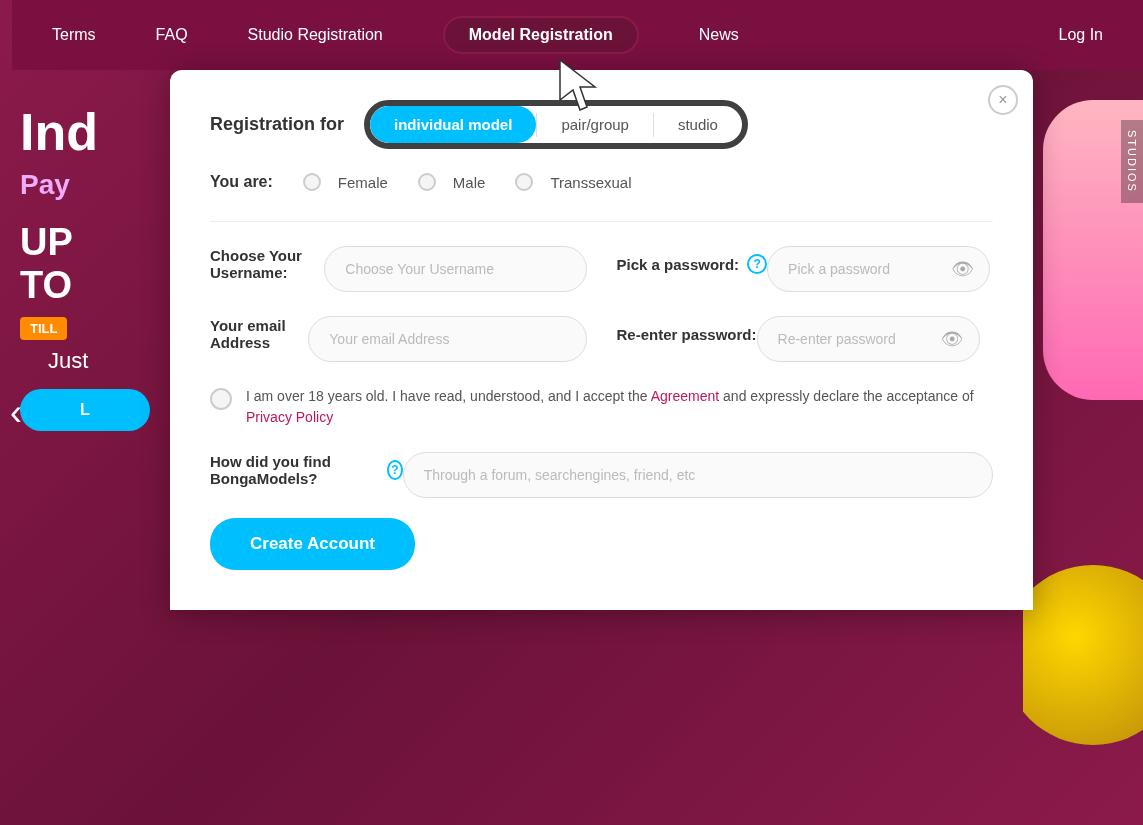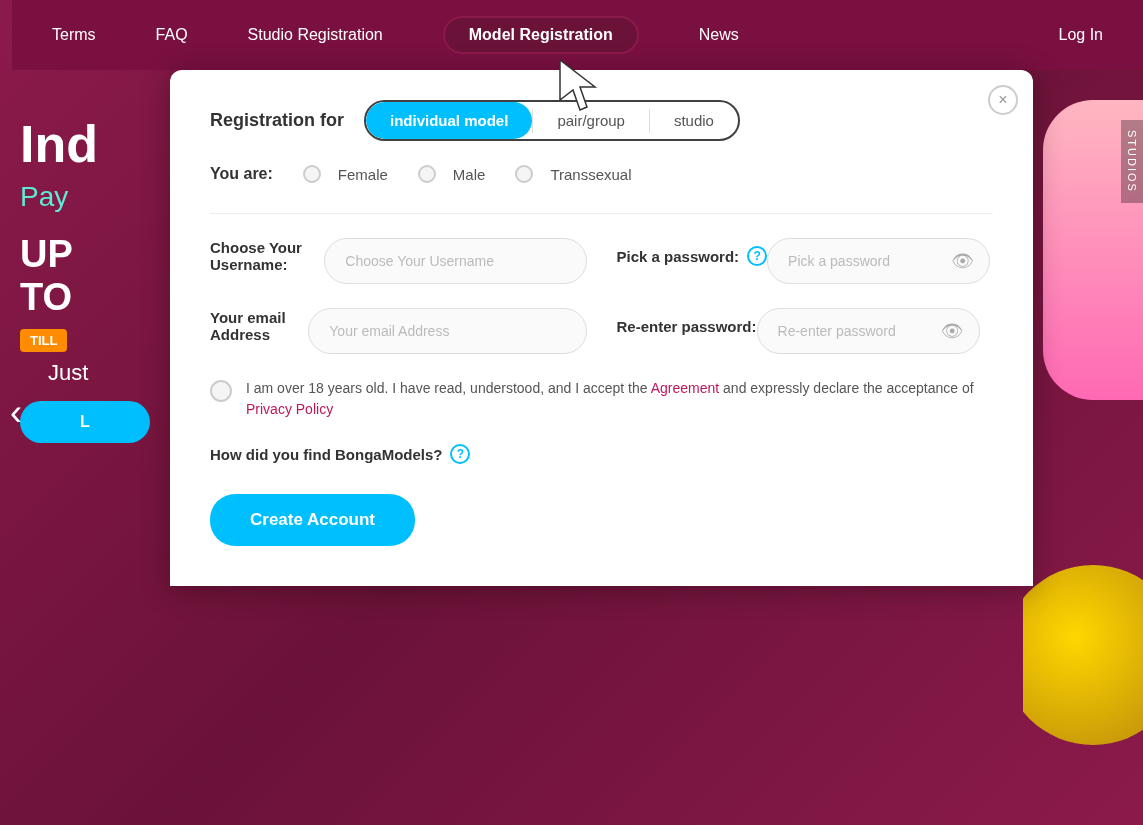--- a/index.html
+++ b/index.html
@@ -63,38 +63,38 @@
       top: 55px;
       left: 555px;
       z-index: 20;
       width: 50px;
       height: 60px;
     }
 
     
     .bg-content {
       position: absolute;
-      top: 86px;
+      top: 74px;
       left: 0;
       width: 200px;
       bottom: 0;
       overflow: hidden;
       z-index: 1;
     }
     .bg-text-large {
       font-size: 52px;
       font-weight: 900;
       color: #fff;
       line-height: 1.1;
       padding: 30px 0 0 20px;
     }
     .bg-text-pink {
-      color: #5eead4;
+      color: #f0abfc;
       font-size: 28px;
-      font-weight: 400;
+      font-weight: 700;
       padding: 8px 0 0 20px;
     }
     .bg-text-up {
       font-size: 38px;
       font-weight: 900;
       color: #fff;
       padding: 20px 0 0 20px;
     }
     .bg-badge {
       background: #FF8C00;
@@ -213,21 +213,21 @@
     }
     .reg-label {
       font-size: 18px;
       font-weight: 600;
       color: #333;
       margin-right: 20px;
     }
     .tab-group {
       display: flex;
       align-items: center;
-      border: 2px solid #404040;
+      border: 6px solid #404040;
       border-radius: 30px;
       overflow: hidden;
     }
     .tab-btn {
       padding: 10px 24px;
       font-size: 15px;
       cursor: pointer;
       border: none;
       background: transparent;
       color: #555;
@@ -521,19 +521,20 @@
         <span>I am over 18 years old. I have read, understood, and I accept the </span><a>Agreement</a><span> and expressly declare the acceptance of </span><a>Privacy Policy</a>
       </div>
     </div>
 
     
     <div class="form-group">
       <label class="find-label">
         <span>How did you find BongaModels?</span>
         <span class="help-icon">?</span>
       </label>
+      <input class="form-input" type="text" placeholder="Through a forum, searchengines, friend, etc" style="">
     </div>
 
     
     <button class="create-btn">Create Account</button>
 
   </div>
 </div>
 
 </body></html>

